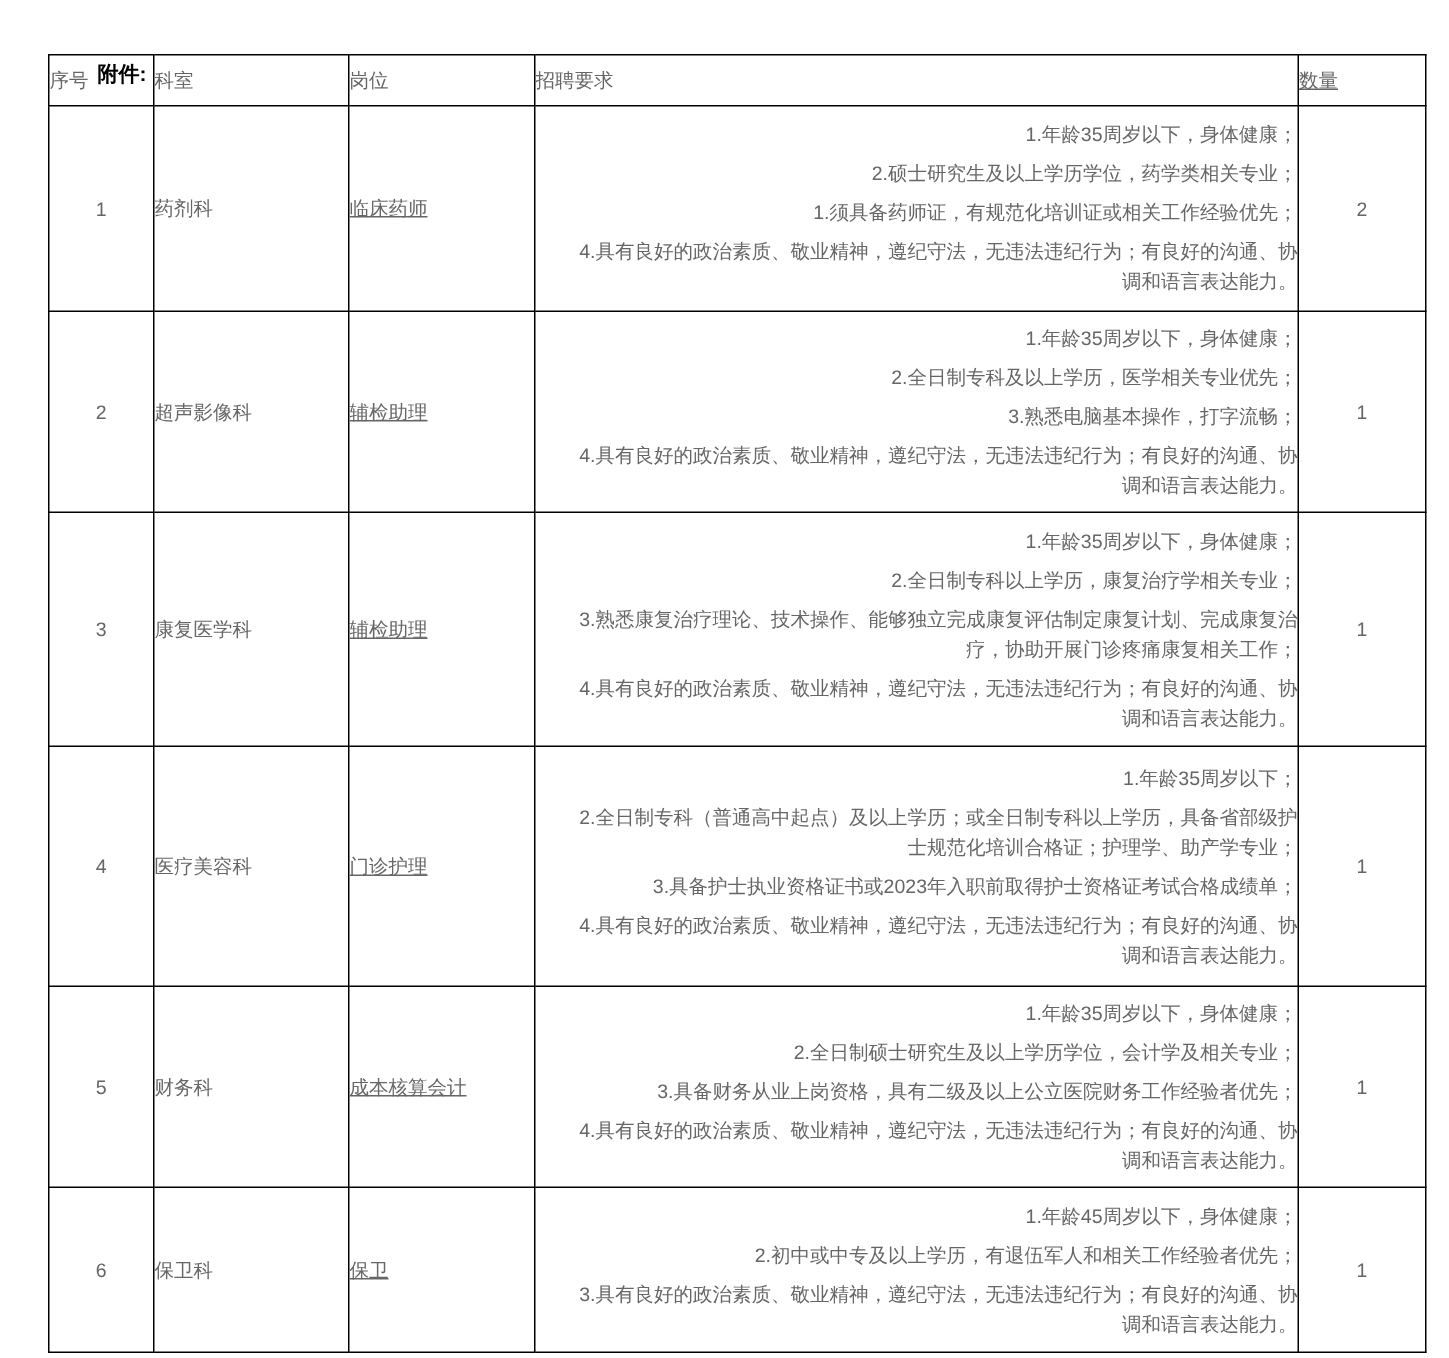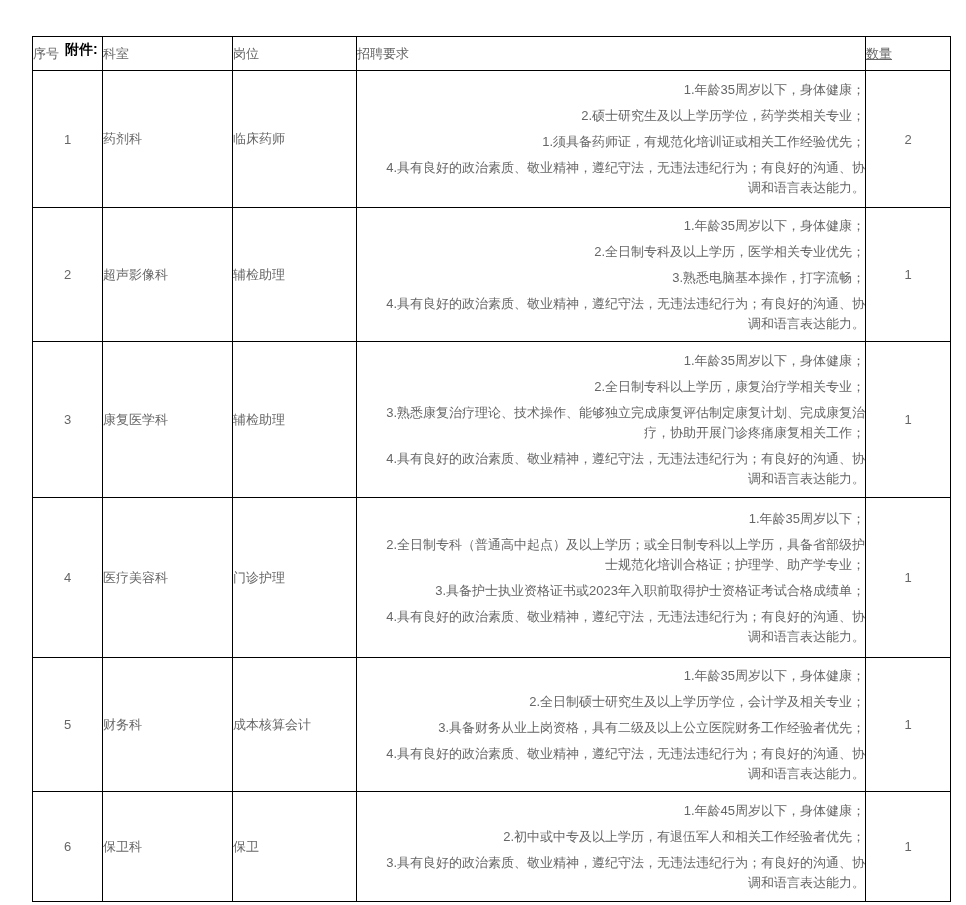--- a/index.html
+++ b/index.html
@@ -41,21 +41,21 @@
   }
   thead th { height: 34px; text-align: left; }
   th.h-no    { padding-left: 28px; }
   th.h-dept  { padding-left: 28px; }
   th.h-pos   { padding-left: 28px; font-family: Liberation Serif, serif; }
   th.h-req   { padding-left: 20px; }
   th.h-count { padding-left: 24px; text-decoration: underline; }
 
   td.c-no    { text-align: center; }
   td.c-dept  { padding-left: 28px; }
-  td.c-pos   { padding-left: 28px; }
+  td.c-pos   { padding-left: 28px; text-decoration: underline; }
   td.c-count { text-align: center; }
   td.c-req   { padding: 4px 6px; }
   td.c-req p {
     margin: 6px 0;
     line-height: 20px;
     text-indent: 2em;
     text-align: right;
   }
   tr.r-tall-1 td { height: 137px; }
   tr.r-tall-2 td { height: 134px; }

